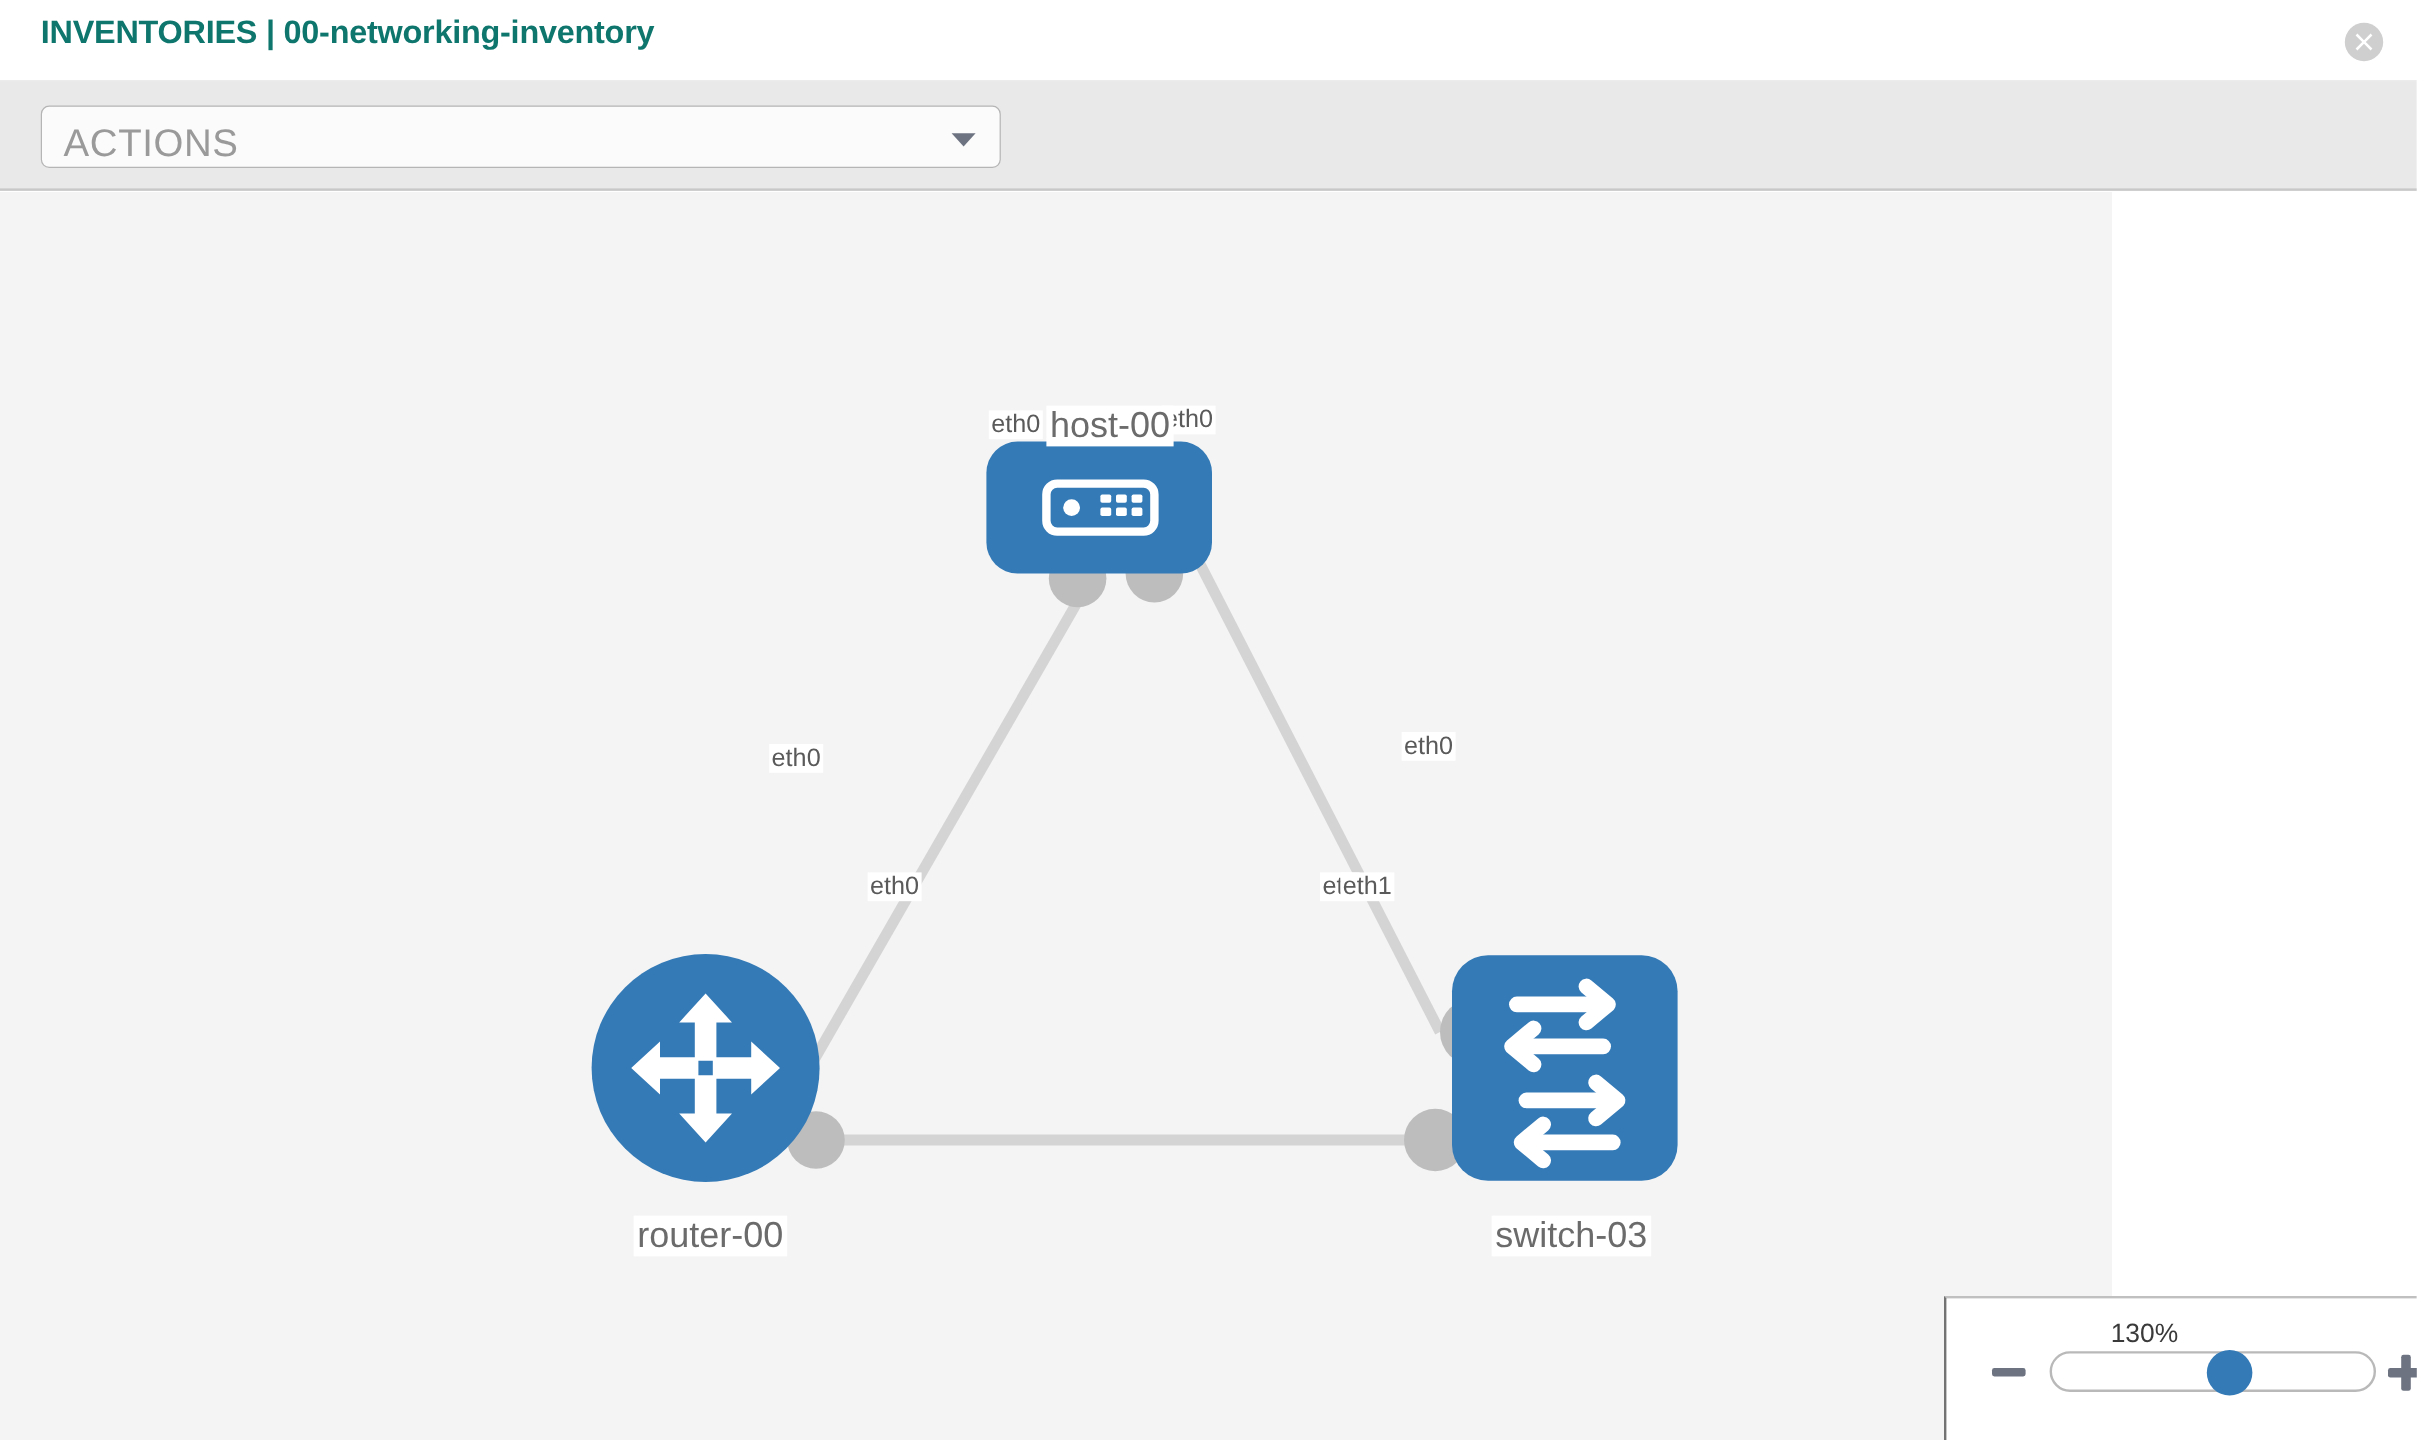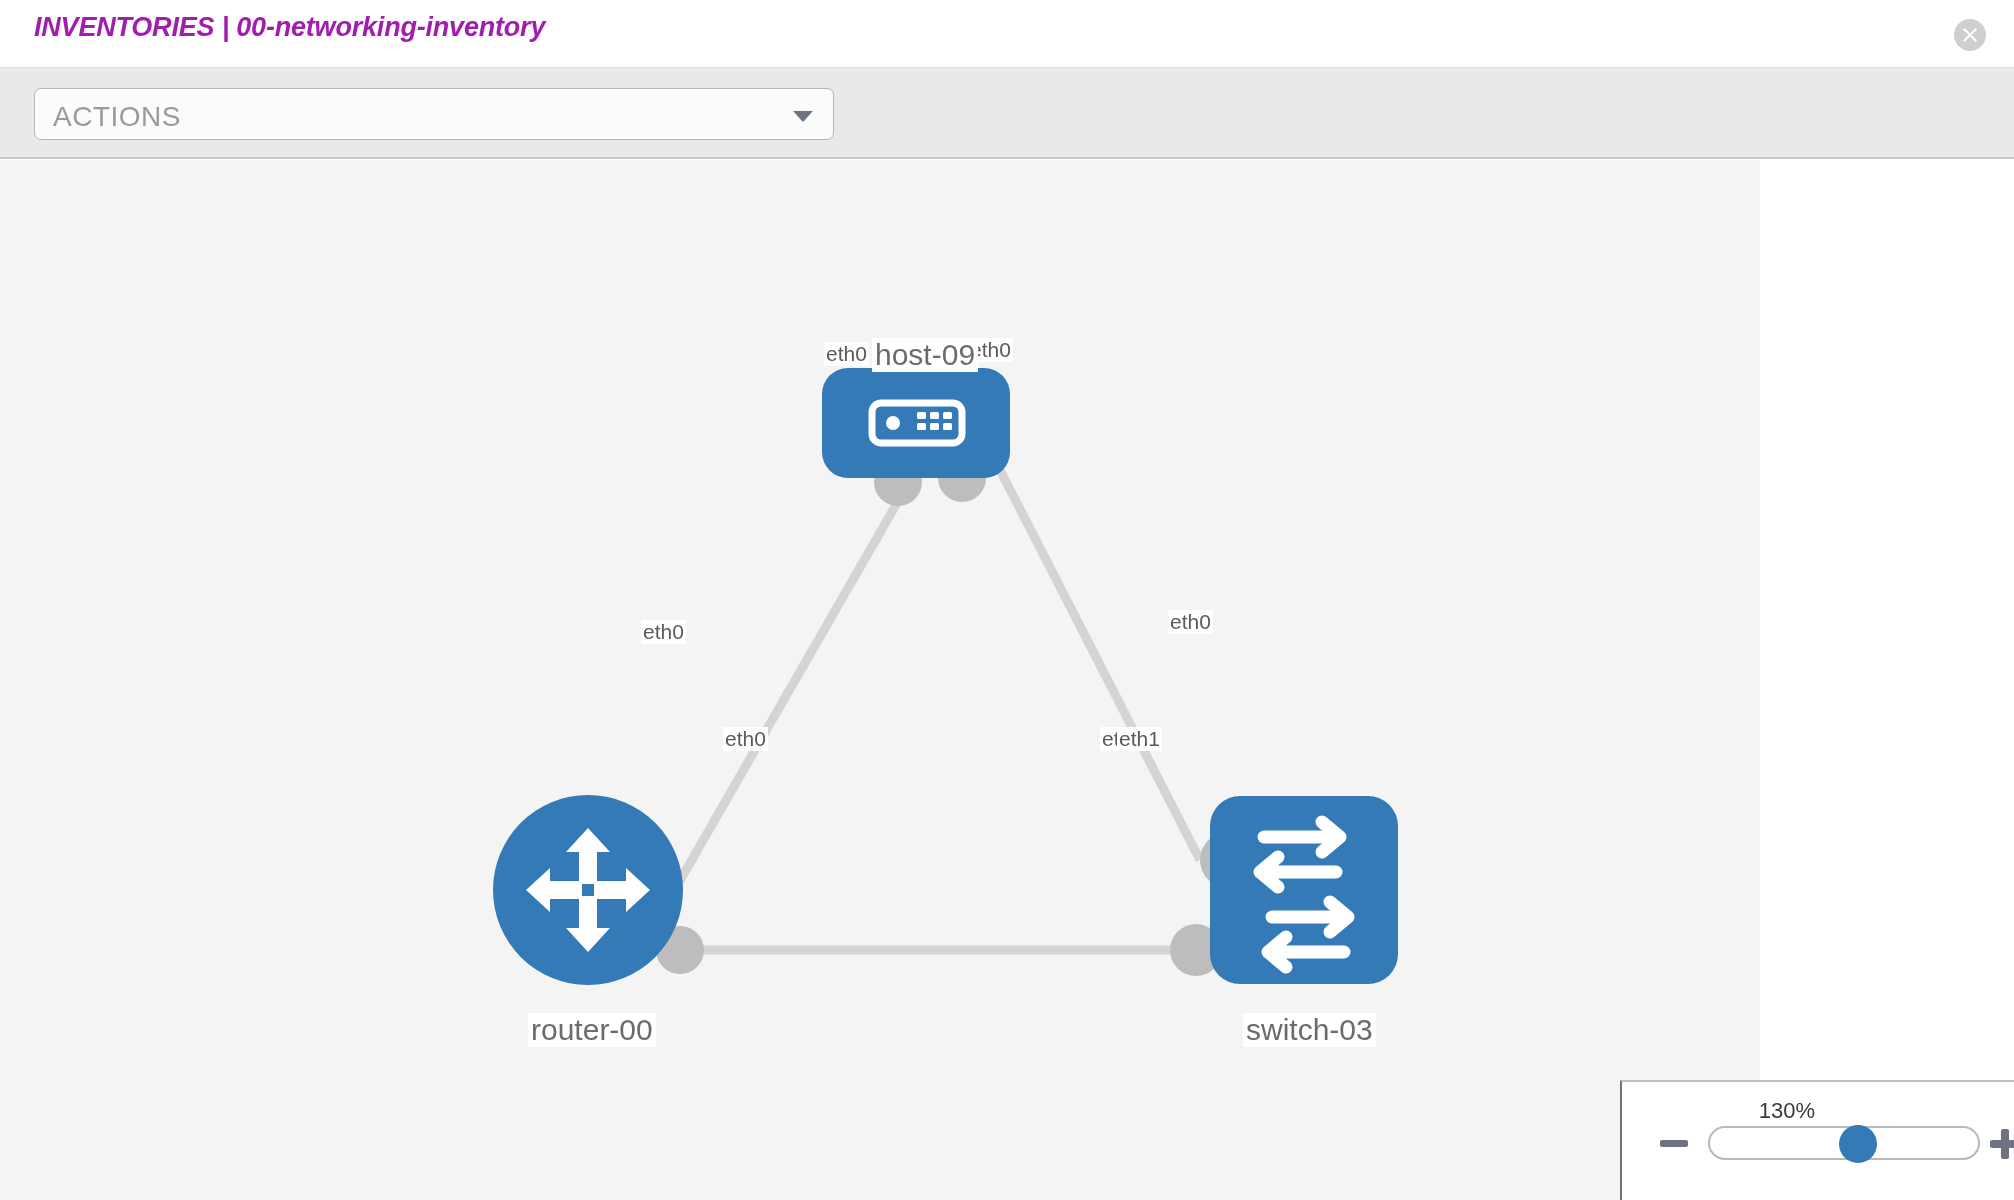--- a/index.html
+++ b/index.html
@@ -24,24 +24,23 @@
     left: 0; top: 0;
     width: 2014px; height: 68px;
     background: #ffffff;
     border-bottom: 1px solid #e0e0e0;
   }
   .header-title {
     position: absolute;
     left: 34px; top: 12px;
     font-size: 27px;
     font-weight: bold;
-    color: #a21caf;
+    color: #0f766e;
     letter-spacing: -0.2px;
     white-space: nowrap;
-    font-style: italic;
   }
   .close-btn {
     position: absolute;
     right: 28px; top: 19px;
     width: 32px; height: 32px;
     border-radius: 50%;
     background: #cfcfcf;
     cursor: pointer;
   }
   .close-btn svg { display: block; }
@@ -59,21 +58,21 @@
     left: 34px; top: 20px;
     width: 800px; height: 52px;
     background: #fbfbfb;
     border: 1px solid #b5b5b5;
     border-radius: 7px;
     cursor: pointer;
   }
   .actions-label {
     position: absolute;
     left: 18px; top: 12px;
-    font-size: 28px;
+    font-size: 32px;
     color: #9a9a9a;
     letter-spacing: 0.5px;
   }
   .caret {
     position: absolute;
     right: 20px; top: 22px;
     width: 0; height: 0;
     border-left: 10px solid transparent;
     border-right: 10px solid transparent;
     border-top: 11px solid #6d7381;
@@ -299,21 +298,21 @@
     </svg>
 
     <div class="iface-label" style="left:824px; top:182px;">eth0</div>
     <div class="iface-label" style="left:968px; top:178px;">eth0</div>
     <div class="iface-label" style="left:641px; top:460px;">eth0</div>
     <div class="iface-label" style="left:1168px; top:450px;">eth0</div>
     <div class="iface-label" style="left:723px; top:567px;">eth0</div>
     <div class="iface-label" style="left:1100px; top:567px;">eth</div>
     <div class="iface-label" style="left:1117px; top:567px;">eth1</div>
 
-    <div class="node-label" style="left:872px; top:178px;">host-09</div>
+    <div class="node-label" style="left:872px; top:178px;">host-00</div>
     <div class="node-label" style="left:528px; top:853px;">router-00</div>
     <div class="node-label" style="left:1243px; top:853px;">switch-03</div>
   </div>
 
   <div class="zoom-panel">
     <div class="zoom-value">130%</div>
     <div class="zoom-minus"></div>
     <div class="zoom-track"></div>
     <div class="zoom-thumb"></div>
     <div class="zoom-plus"></div>

